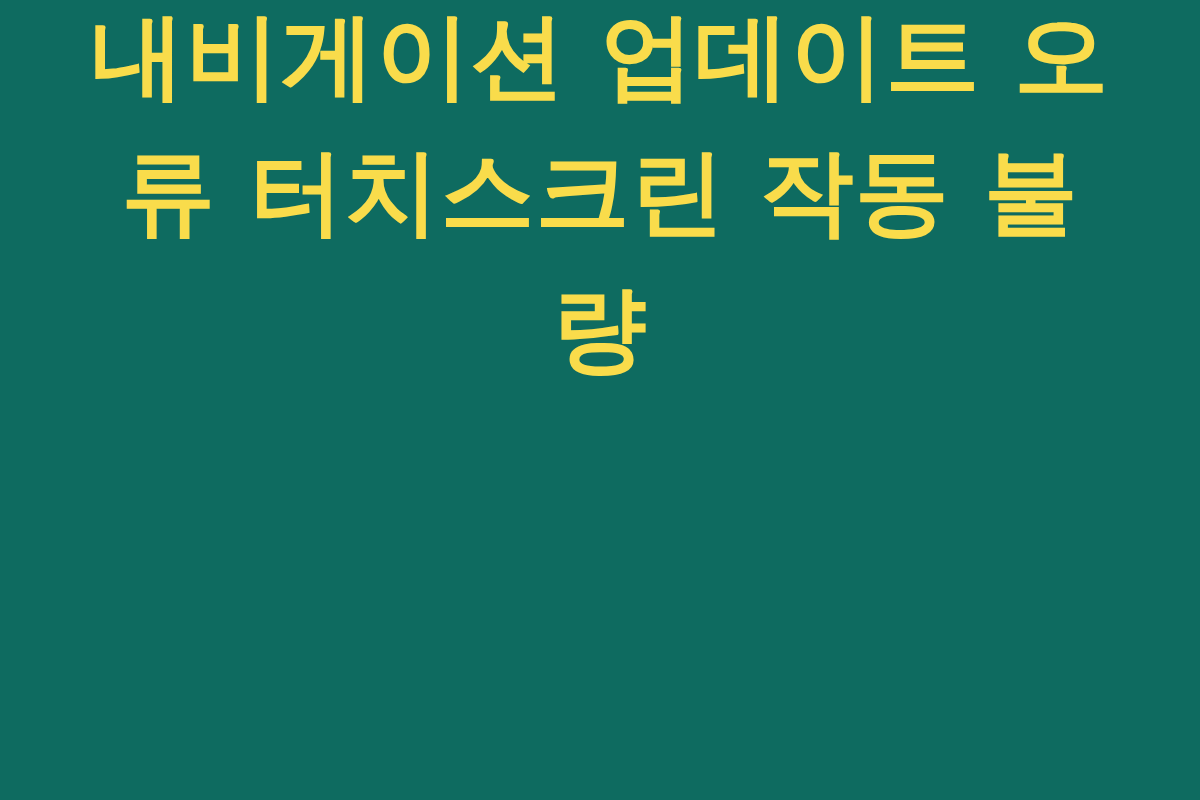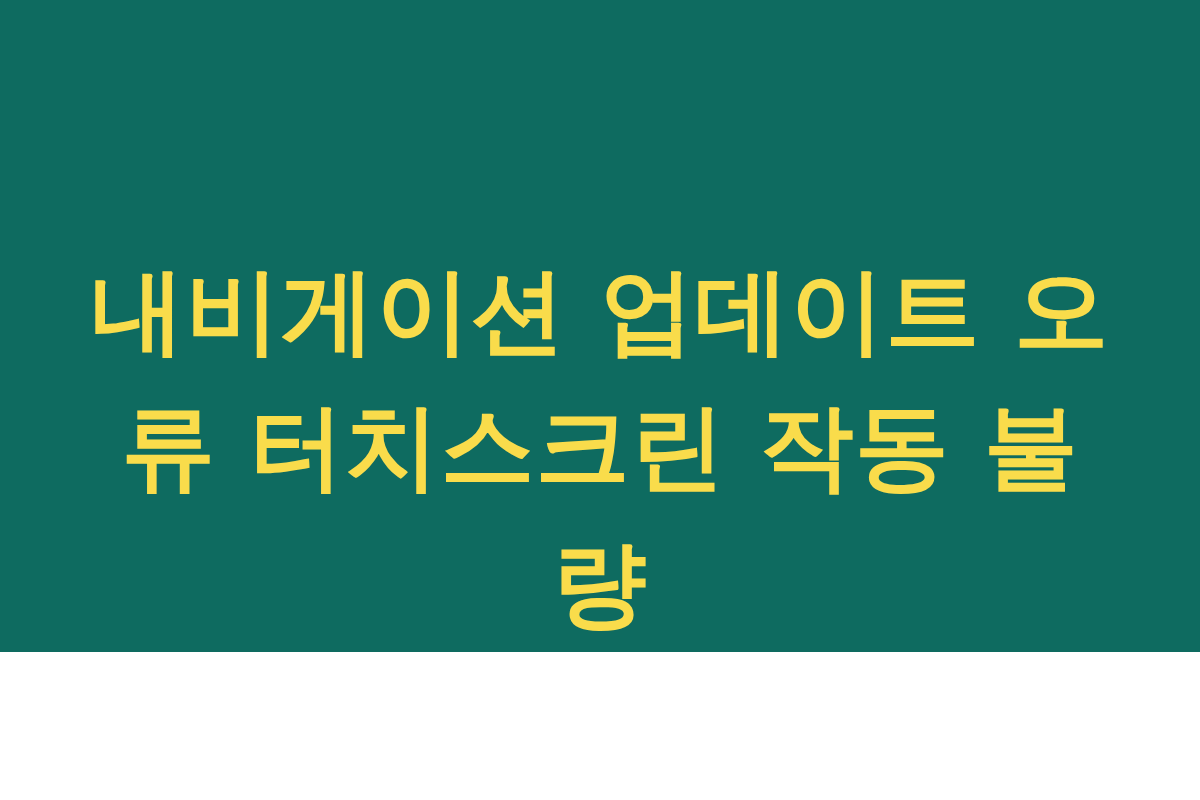--- a/index.html
+++ b/index.html
@@ -11,24 +11,24 @@
   body {
     width: 1200px;
     height: 800px;
     overflow: hidden;
     font-family: "Liberation Sans", "DejaVu Sans", sans-serif;
   }
 
   #card {
     position: relative;
     width: 1200px;
-    height: 652px;
+    height: 800px;
     box-sizing: border-box;
     display: flex;
-    align-items: flex-end;
+    align-items: flex-start;
     justify-content: center;
     background: #0E6B60;
   }
 
   #headline-block {
     width: 1040px;
     display: flex;
     flex-direction: column;
     align-items: center;
     justify-content: center;

